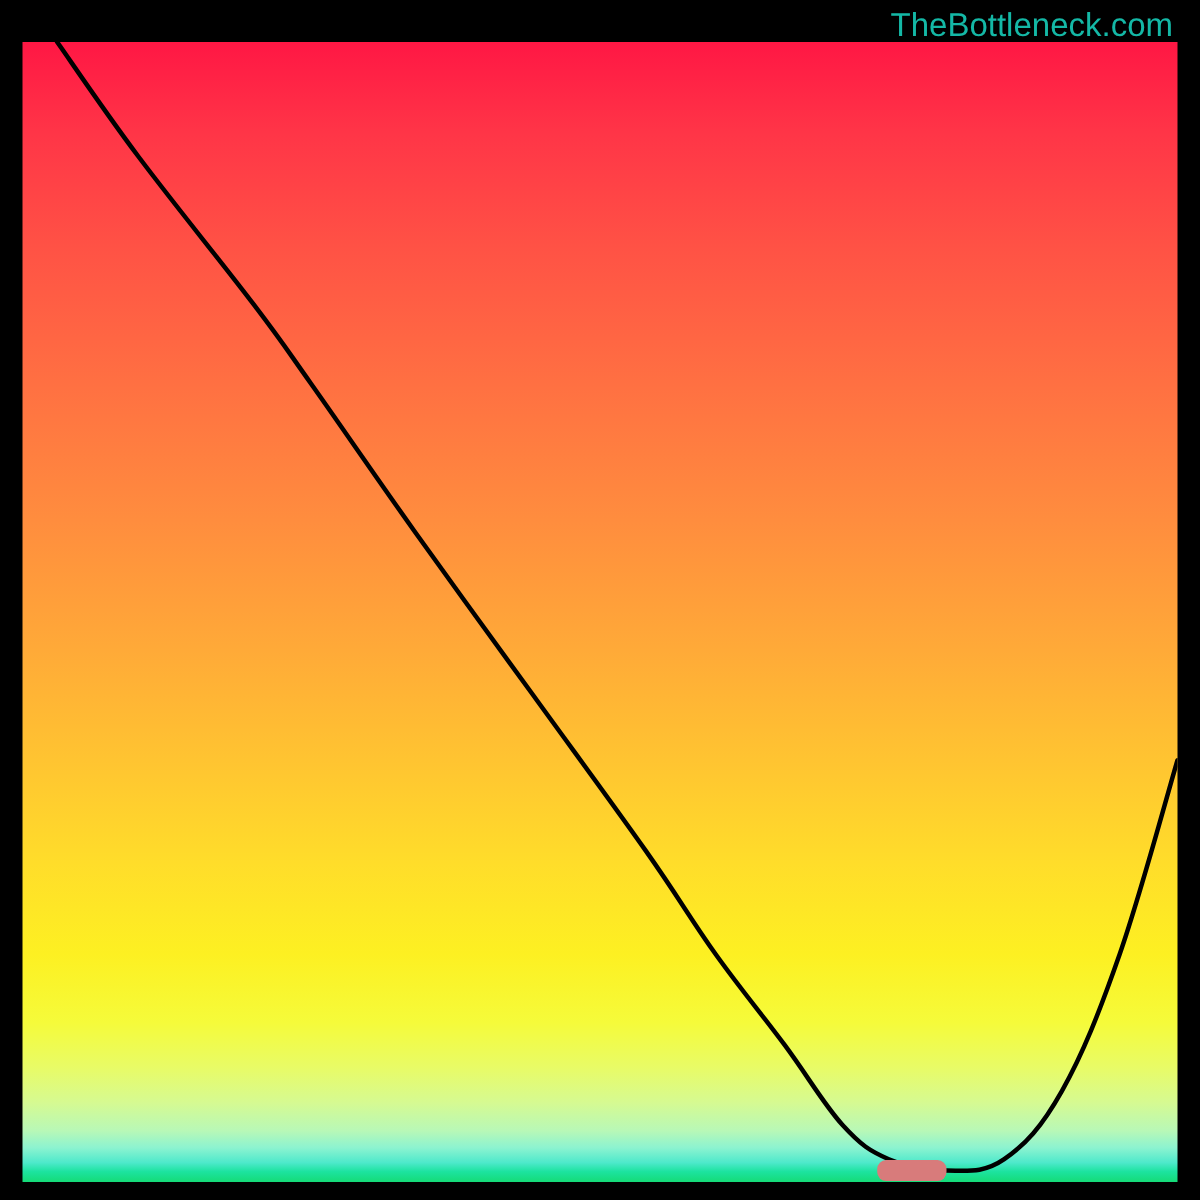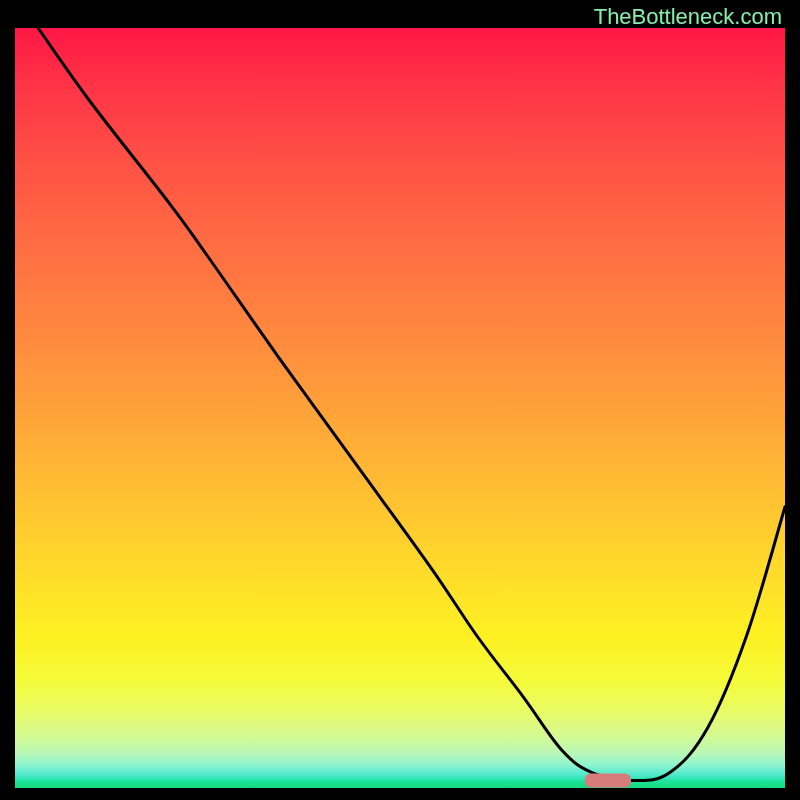--- a/index.html
+++ b/index.html
@@ -8,21 +8,21 @@
     background: #000;
     width: 800px;
     height: 800px;
     position: relative;
     font-family: Arial, sans-serif;
   }
   .watermark {
     position: absolute;
     top: 4px;
     right: 18px;
-    color: #86efac;
+    color: #14b8a6;
     font-size: 22px;
     font-weight: 500;
     z-index: 10;
   }
   .chart-frame {
     position: absolute;
     left: 15px;
     top: 28px;
     width: 770px;
     height: 760px;

